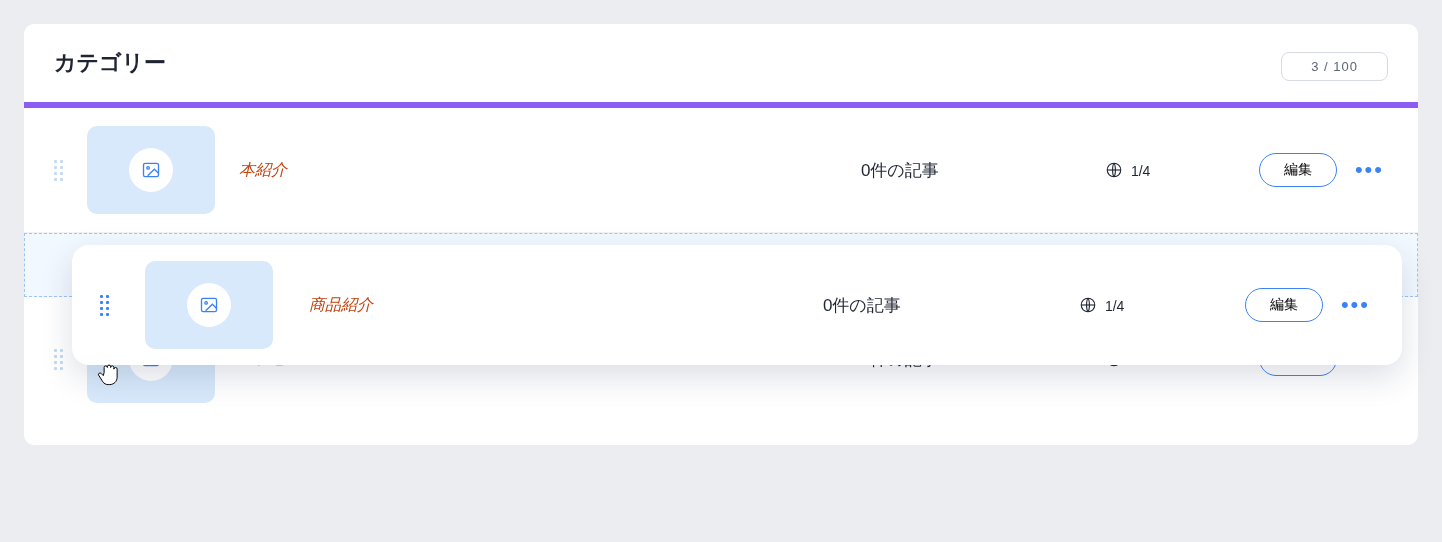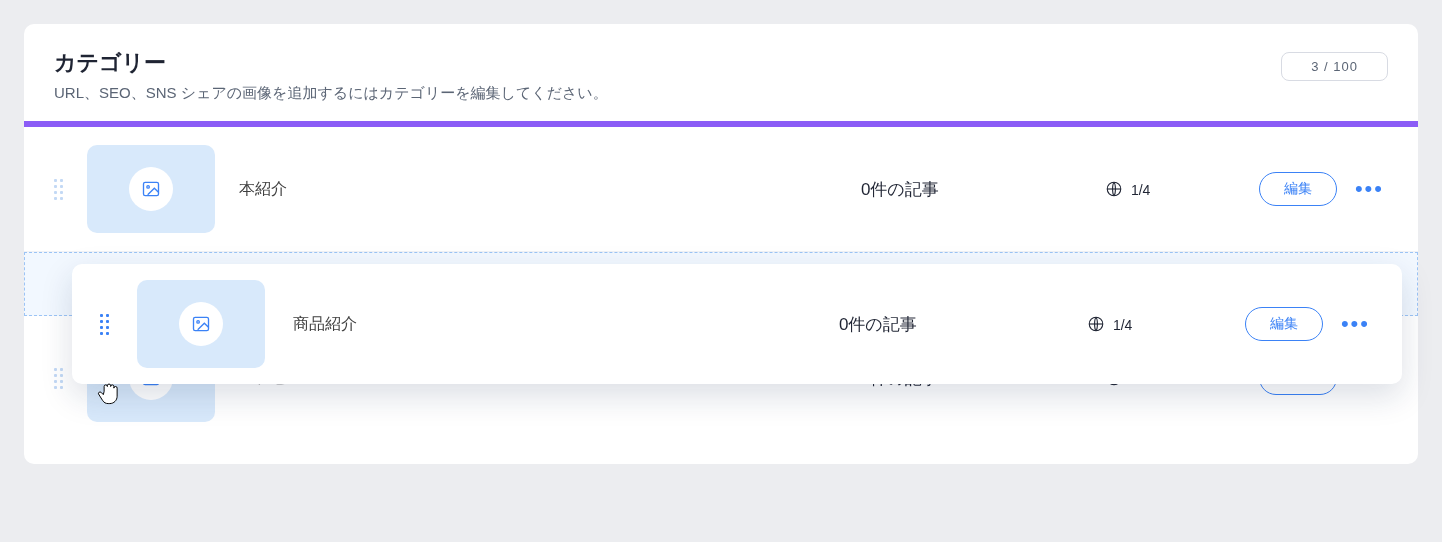--- a/index.html
+++ b/index.html
@@ -88,23 +88,24 @@
   .img-icon {
     width: 20px;
     height: 20px;
     stroke: #3b82f6;
     fill: none;
     stroke-width: 1.6;
   }
   .row-name {
     flex: 1 1 auto;
     font-size: 16px;
-    color: #404040;
+    color: #c2410c;
     font-weight: 500;
     min-width: 200px;
+    font-style: italic;
   }
   .row-count {
     flex: 0 0 220px;
     font-size: 17px;
     color: #1f2433;
     text-align: left;
   }
   .row-lang {
     flex: 0 0 130px;
     display: flex;
@@ -122,21 +123,21 @@
   }
   .row-actions {
     display: flex;
     align-items: center;
     gap: 14px;
     flex-shrink: 0;
   }
   .edit-btn {
     border: 1px solid #3b82f6;
     background: #ffffff;
-    color: #3b82f6;
+    color: #000000;
     border-radius: 999px;
     padding: 7px 24px;
     font-size: 14px;
     cursor: pointer;
   }
   .more-btn {
     background: none;
     border: none;
     color: #3b82f6;
     font-size: 22px;
@@ -154,27 +155,27 @@
     margin: 0;
   }
 
   
   .floating-row {
     position: absolute;
     left: 48px;
     right: 16px;
     top: 74px;
     background: #ffffff;
-    border-radius: 10px;
+    border-radius: 17px;
     box-shadow: 0 12px 32px rgba(20, 40, 80, 0.15);
     z-index: 5;
     display: flex;
     align-items: center;
     padding: 16px 28px;
-    gap: 28px;
+    gap: 36px;
   }
   .floating-row .dots span { background: #3b82f6; }
 
   .cursor-grab {
     position: absolute;
     left: 24px;
     bottom: -22px;
     width: 26px;
     height: 26px;
     z-index: 6;
@@ -199,21 +200,20 @@
   .panel-bottom-spacer { height: 24px; }
 </style>
 </head>
 <body>
 
 <div class="panel">
 
   <div class="panel-header">
     <div>
       <div class="panel-title">カテゴリー</div>
-      <div class="panel-subtitle">URL、SEO、SNS シェアの画像を追加するにはカテゴリーを編集してください。</div>
     </div>
     <div class="counter-badge">3 / 100</div>
   </div>
 
   <div class="rows">
 
     <div class="row">
       <div class="dots">
         <span></span>
           <span></span>

